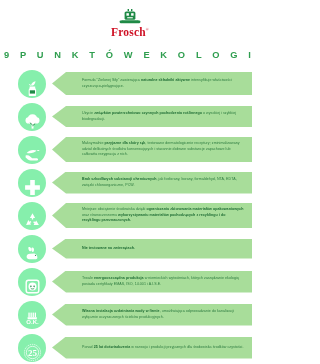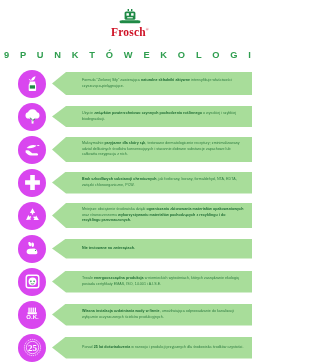--- a/index.html
+++ b/index.html
@@ -64,23 +64,23 @@
   .row {
     display:flex;
     align-items:center;
     min-height:28px;
   }
 
   .icon-circle {
     width:28px; height:28px;
     flex:0 0 28px;
     border-radius:50%;
-    background:#d946ef;
-    display:flex;
-    align-items:center;
+    background:#86efac;
+    display:flex;
+    align-items:flex-end;
     justify-content:center;
     z-index:2;
   }
   .icon-circle svg { display:block; }
 
   .banner {
     position:relative;
     margin-left:6px;
     flex:1 1 auto;
     background:#a8dd9a;

